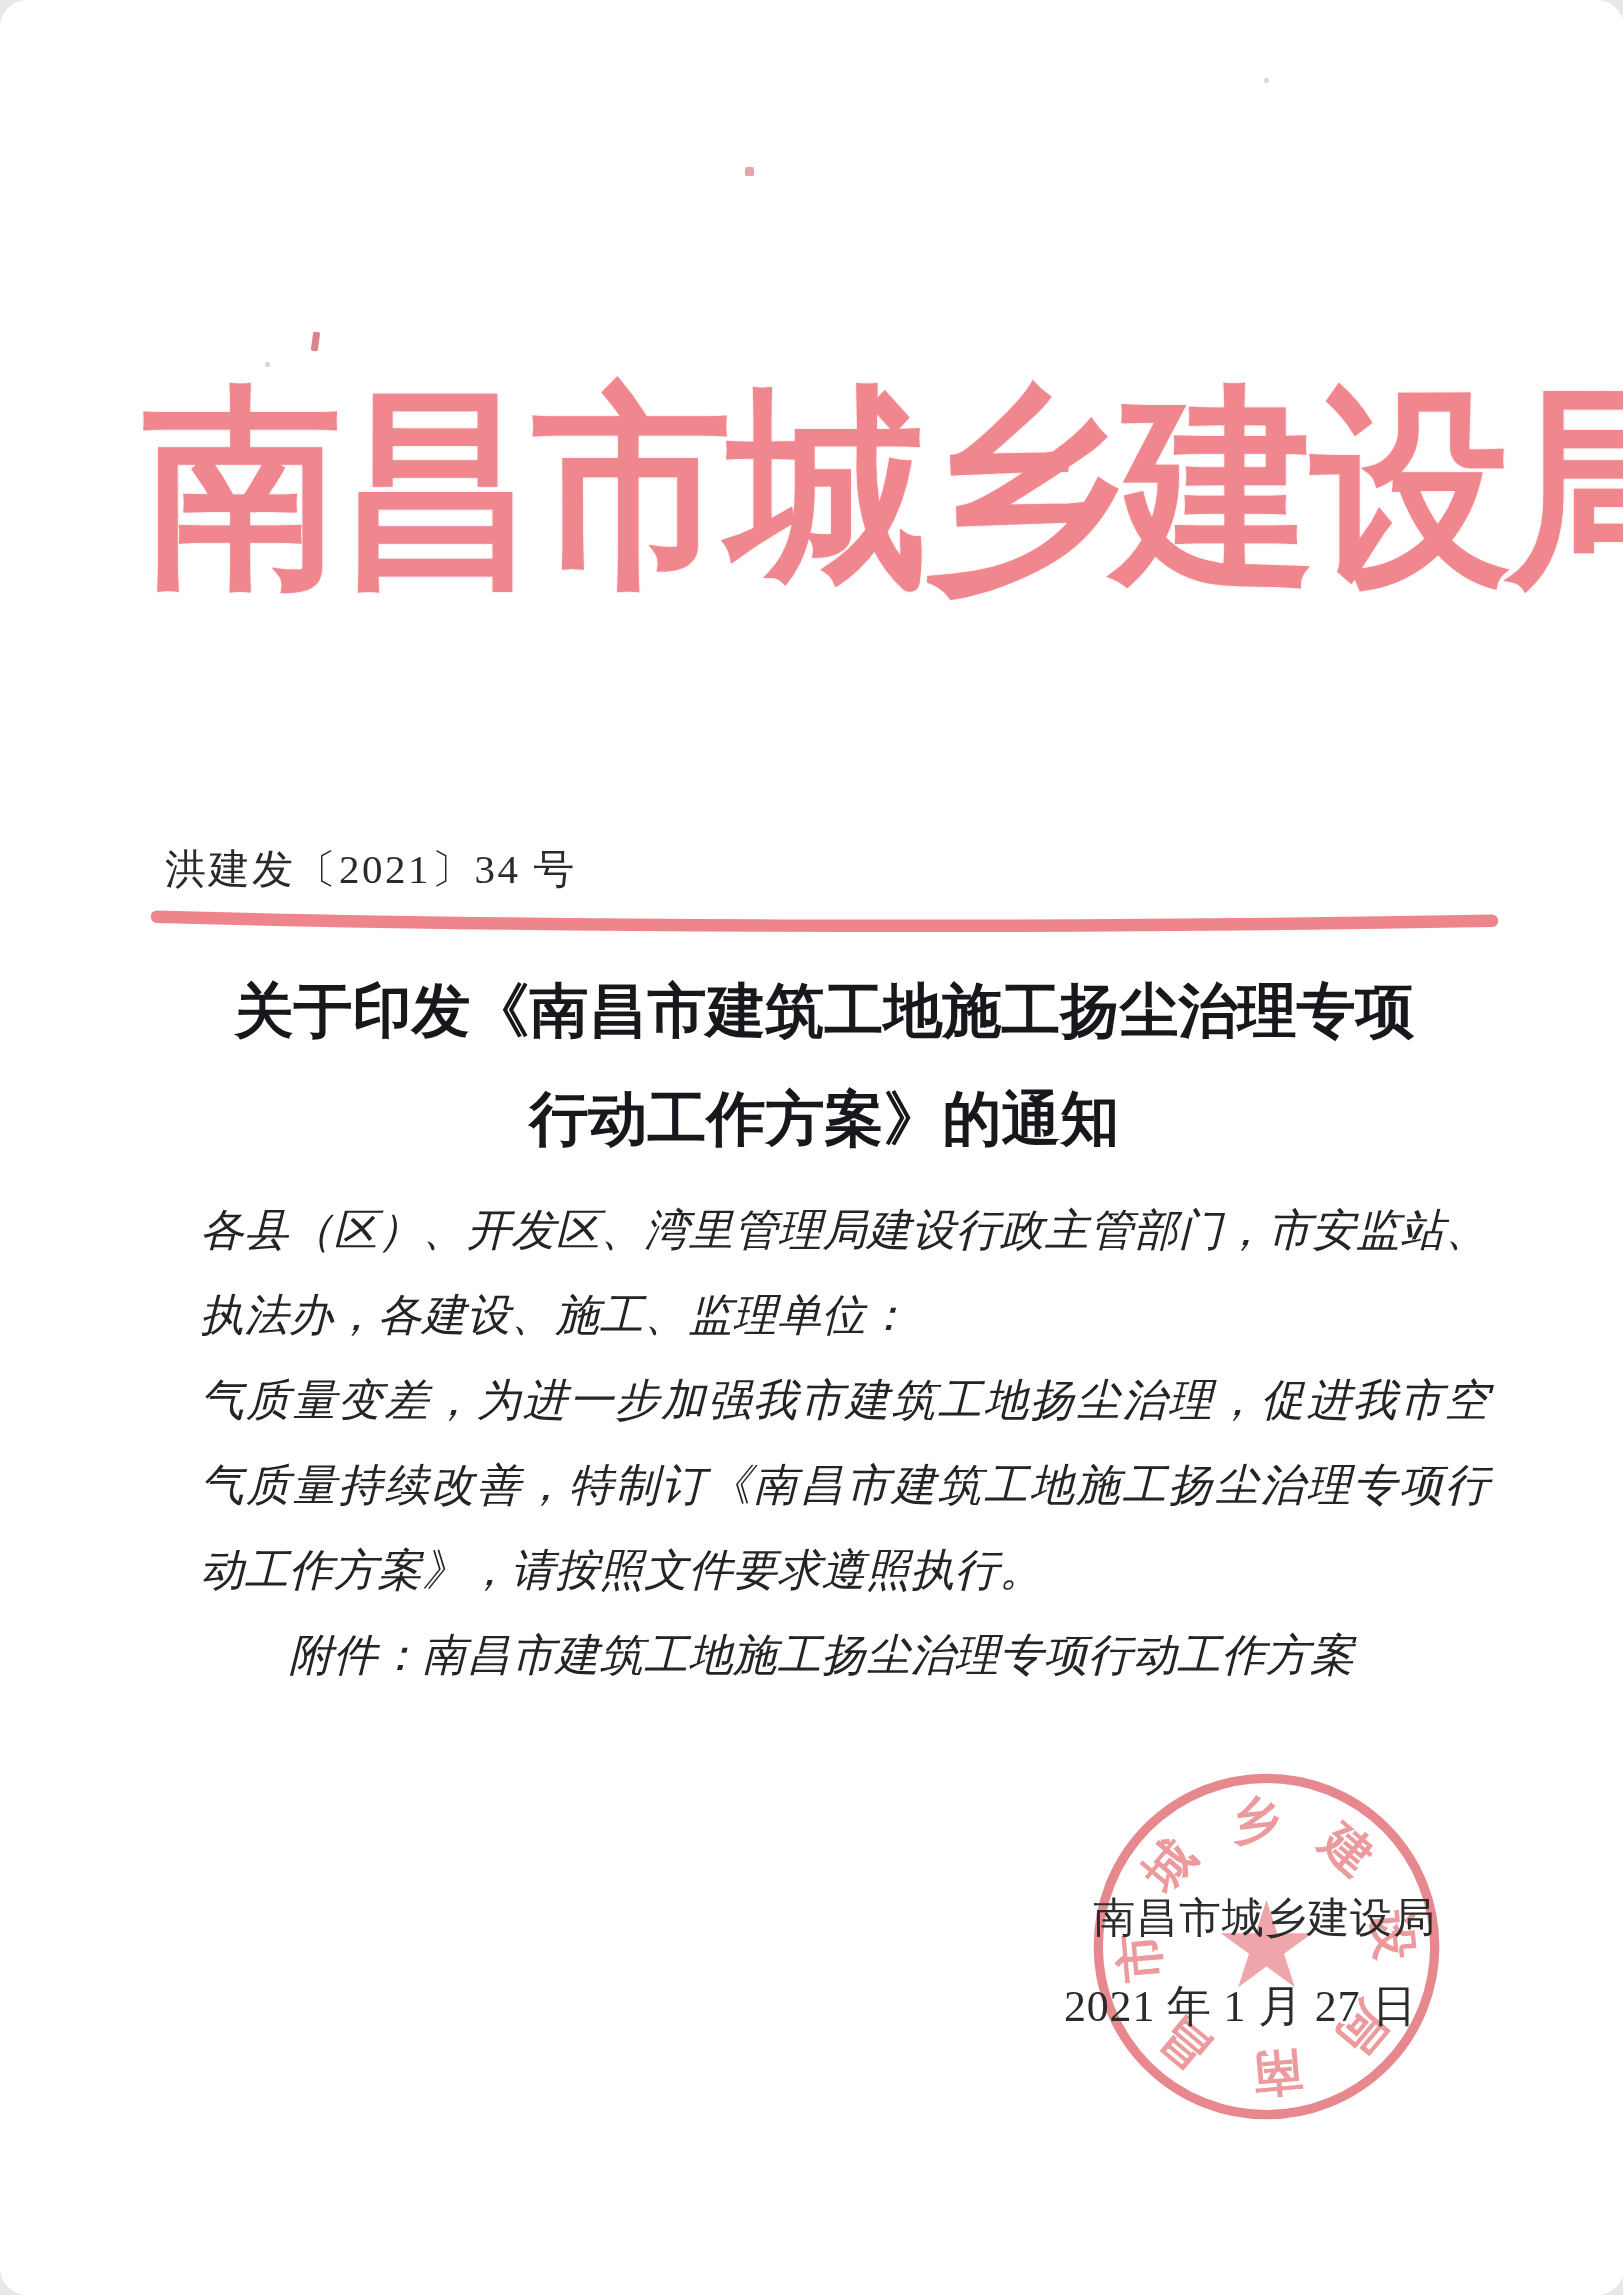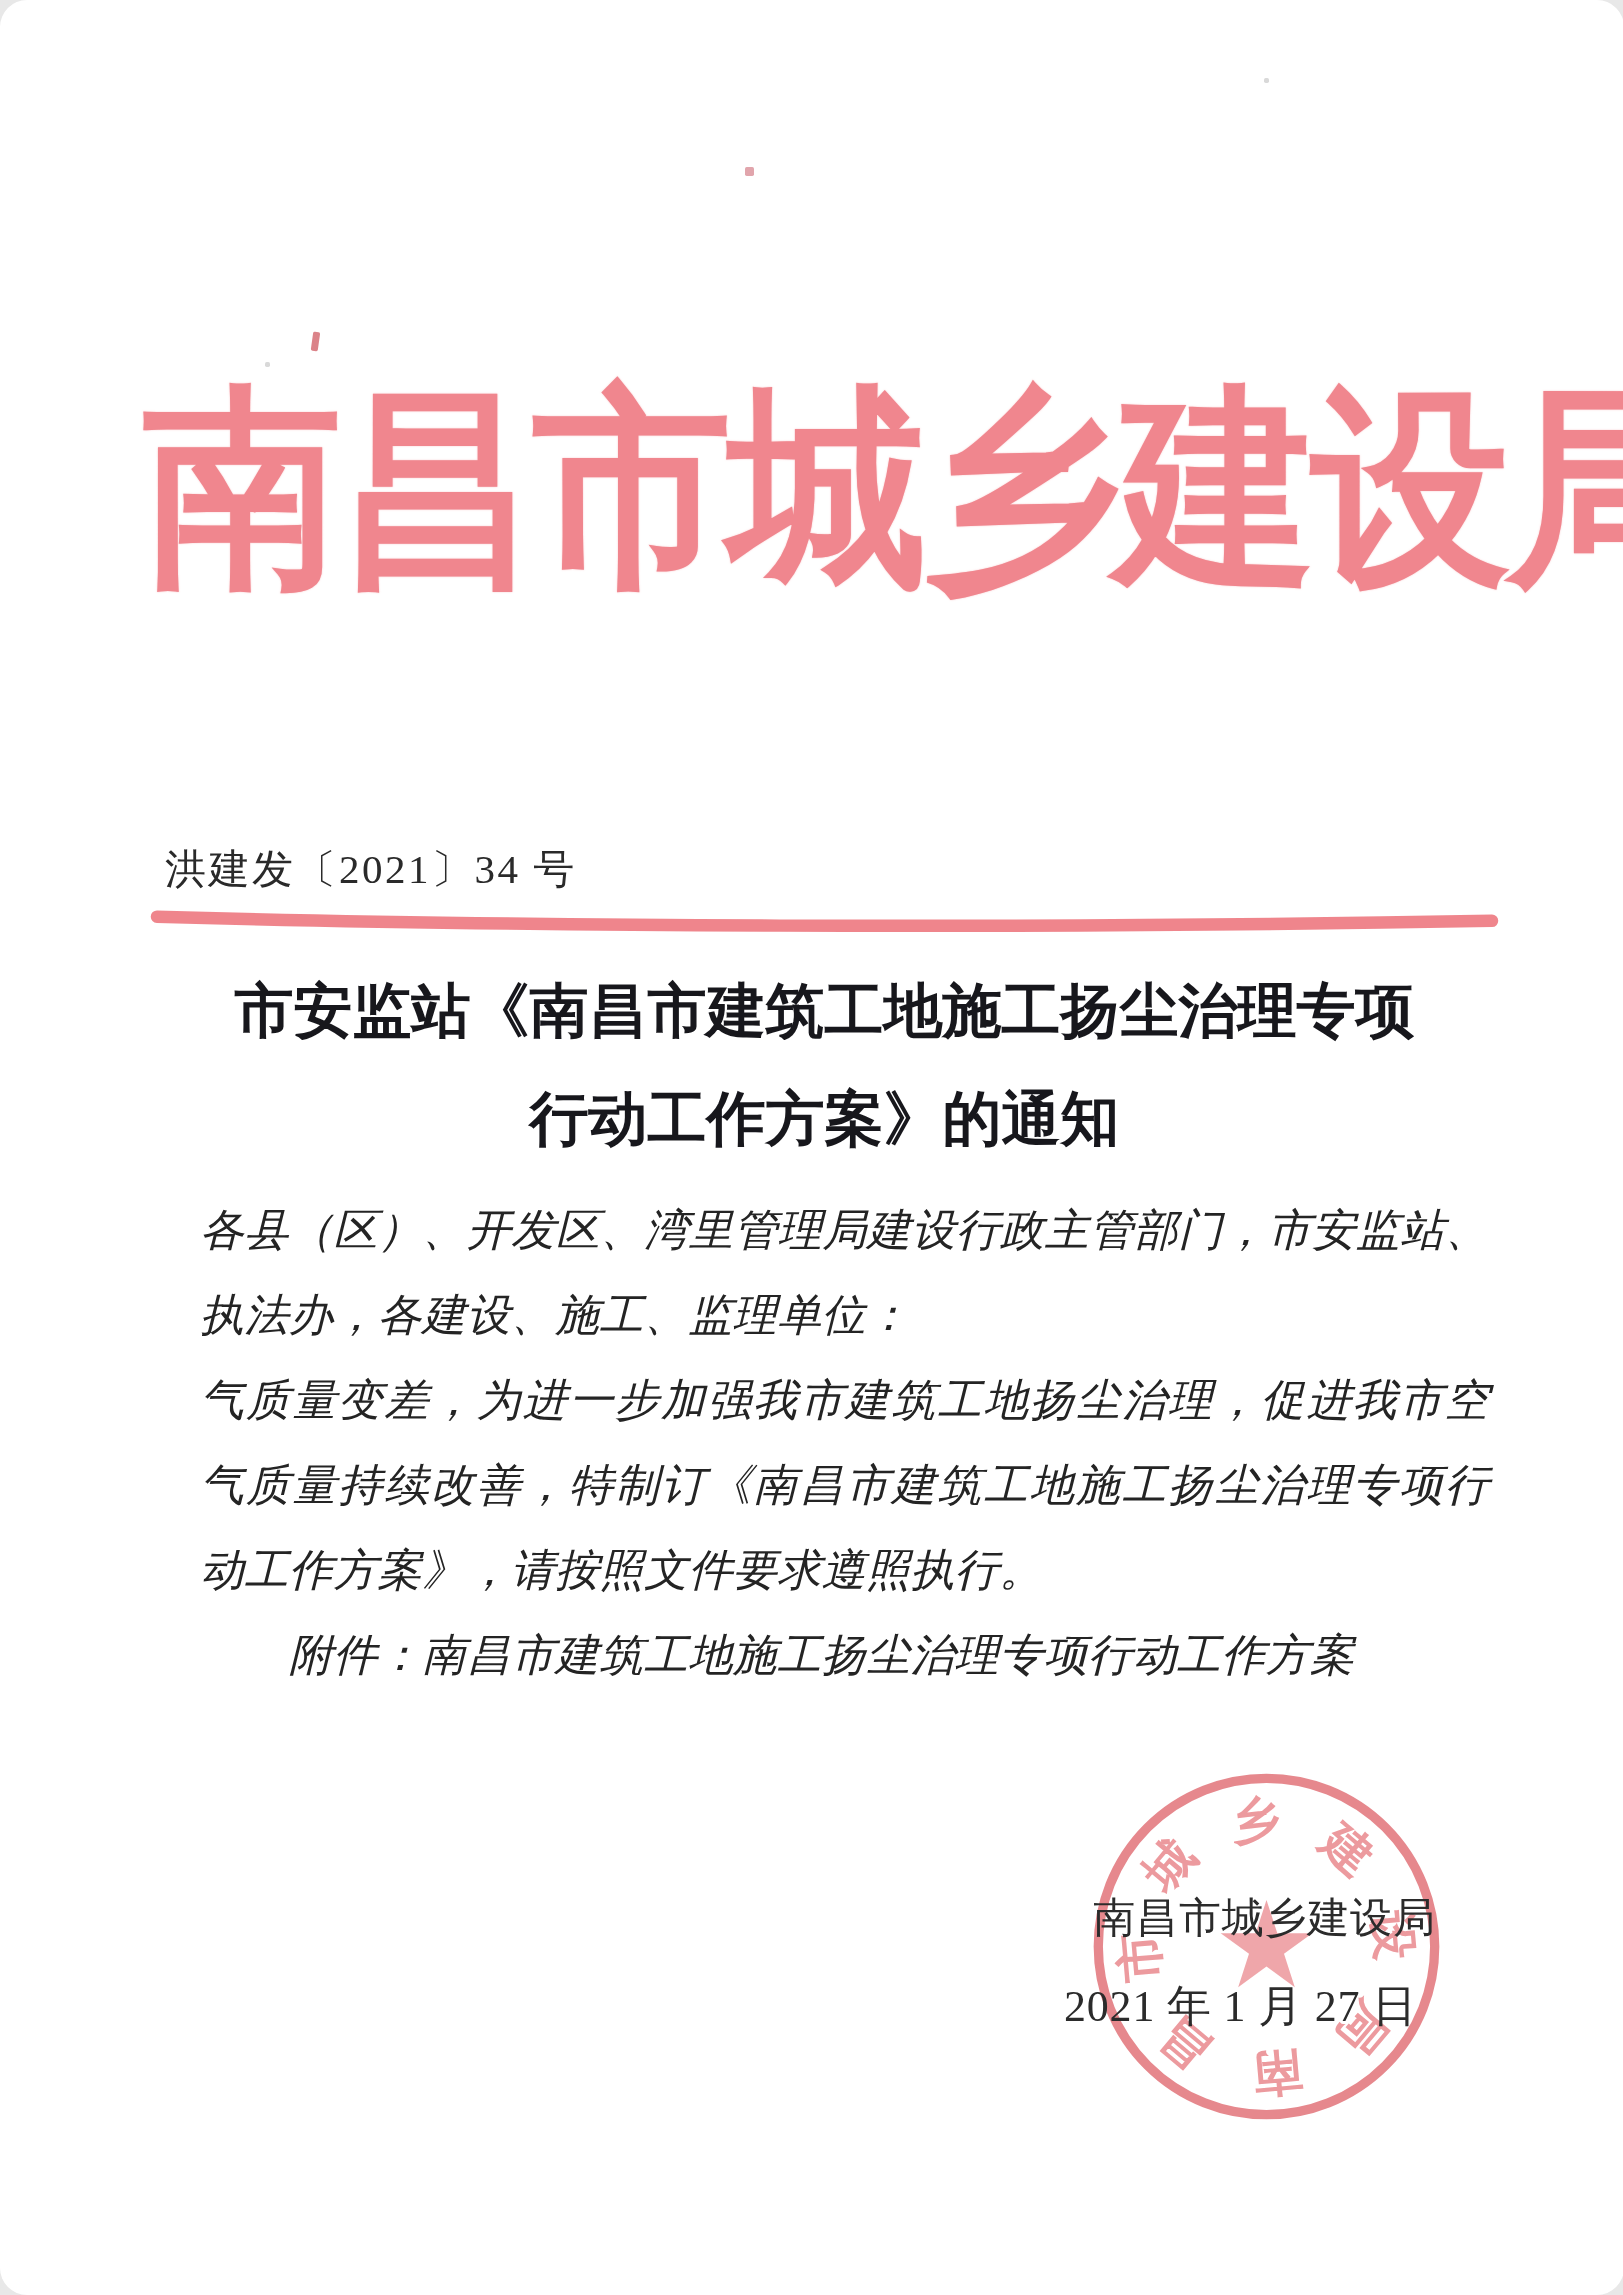--- a/index.html
+++ b/index.html
@@ -83,21 +83,21 @@
   <div class="agency-header">南昌市城乡建设局</div>
 
   <div class="doc-number">洪建发〔2021〕34 号</div>
 
   <div class="red-divider">
     <svg width="1365" height="25" viewBox="0 0 1614 30">
       <path d="M 6,8 C 420,20 1050,23 1608,13" fill="none" stroke="#ee7e86" stroke-width="15" stroke-linecap="round" opacity="0.95"></path>
     </svg>
   </div>
 
-  <div class="notice-title title-l1">市安监站《南昌市建筑工地施工扬尘治理专项</div>
+  <div class="notice-title title-l1">关于印发《南昌市建筑工地施工扬尘治理专项</div>
   <div class="notice-title title-l2">行动工作方案》的通知</div>
 
   <div class="body-block">
     <div class="body-line justified">各县（区）、开发区、湾里管理局建设行政主管部门，市安监站、</div>
     <div class="body-line">执法办，各建设、施工、监理单位：</div>
     <div class="body-line justified">气质量变差，为进一步加强我市建筑工地扬尘治理，促进我市空</div>
     <div class="body-line justified">气质量持续改善，特制订《南昌市建筑工地施工扬尘治理专项行</div>
     <div class="body-line">动工作方案》，请按照文件要求遵照执行。</div>
     <div class="body-line">　　附件：南昌市建筑工地施工扬尘治理专项行动工作方案</div>
   </div>

